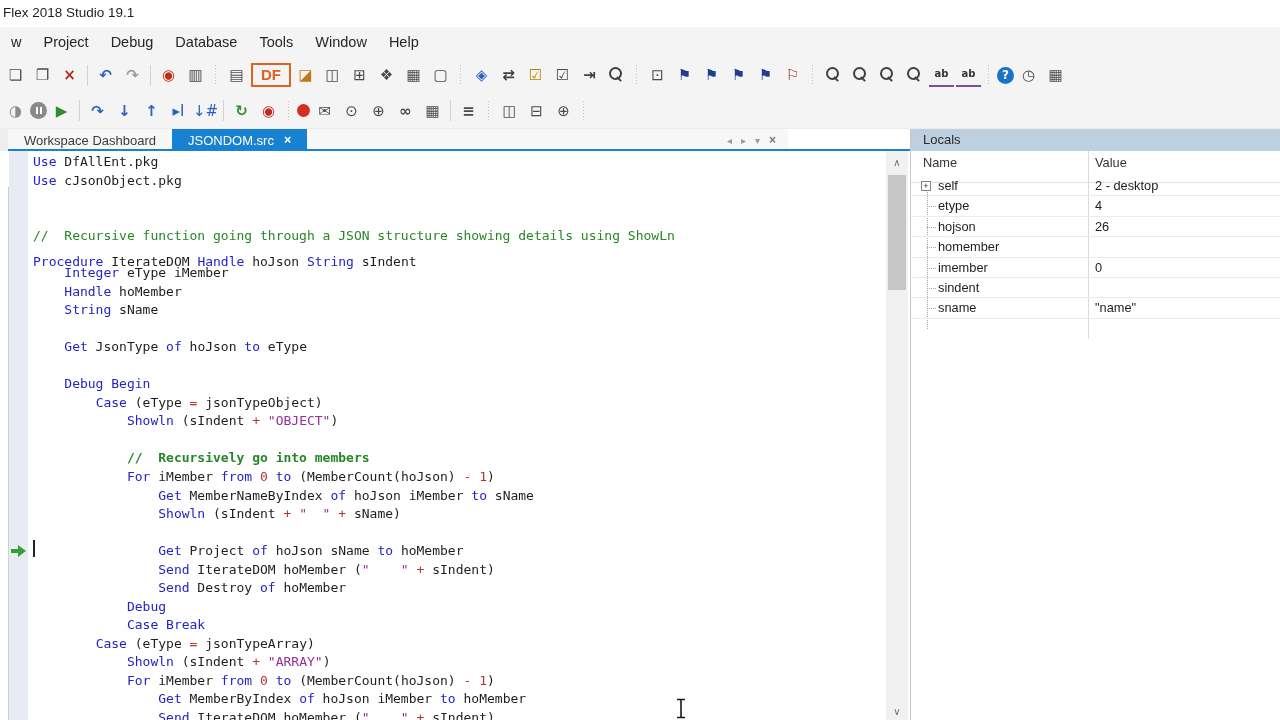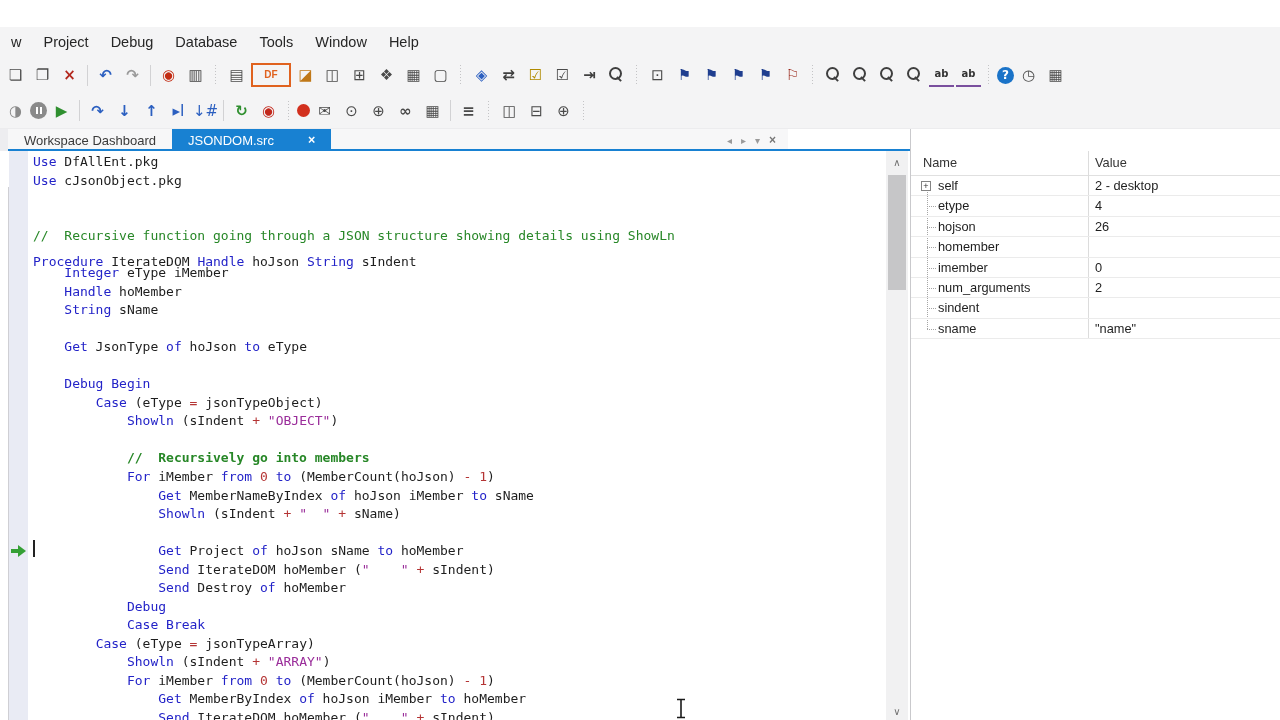--- a/index.html
+++ b/index.html
@@ -18,21 +18,21 @@
   .toolbar { position:absolute; left:0; width:1280px; height:36px; background:#f4f4f5;
     display:flex; align-items:center; padding-left:2px; }
   #toolbar1 { top:57px; }
   #toolbar2 { top:93px; border-bottom:1px solid #ececee; }
   .ic { width:25px; height:24px; display:flex; align-items:center; justify-content:center;
     font-size:15px; color:#4a4a4a; margin:0 1px; cursor:default; font-family:"DejaVu Sans", sans-serif; }
   .ic.b { font-weight:bold; }
   .sep { width:1px; height:21px; background:#d2d2d4; margin:0 4px; }
   .drag { width:4px; height:22px; margin:0 5px;
     background-image:radial-gradient(#c4c4c6 1px, transparent 1px); background-size:3px 3px; }
-  .ic-df { font-size:10px; font-weight:bold; color:#e0621f; border:2px solid #e0621f;
+  .ic-df { font-size:15px; font-weight:bold; color:#e0621f; border:2px solid #e0621f;
     padding:0 18px; line-height:12px; font-family:"Liberation Sans", sans-serif; }
   .ic-ab { font-size:10px; font-weight:bold; color:#333; border-bottom:2px solid #7a4f9e; line-height:12px; }
   .ic-help { background:#1a73c8; color:#fff !important; width:17px; height:17px; border-radius:50%;
     font-size:12px; font-weight:bold; line-height:17px; text-align:center; }
   .ic-pause { width:17px; height:17px; border-radius:50%; background:#8a8a8a; position:relative; }
   .ic-pause::before, .ic-pause::after { content:""; position:absolute; top:5px; width:2px; height:7px; background:#fff; }
   .ic-pause::before { left:6px; } .ic-pause::after { left:10px; }
   .ic-mag { position:relative; }
   .ic-mag::before { content:""; width:9px; height:9px; border:2px solid #3f3f3f; border-radius:50%;
     position:absolute; left:5px; top:4px; }
@@ -42,21 +42,21 @@
   #fileopen { position:absolute; left:686px; top:97px; width:366px; height:27px;
     border:1px solid #c8c8c8; background:#fff; font-size:13.5px; padding:0 9px; color:#333;
     font-family:"Liberation Sans", sans-serif; }
   #fileopen::placeholder { color:#8f8f8f; }
 
   
   #tabstrip { position:absolute; left:0; top:129px; width:788px; height:22px; background:#f7f7f8;
     display:flex; align-items:stretch; }
   #tabstrip .spacer { width:8px; background:#ededf0; }
   .tab { font-size:13px; color:#3a3a3a; display:flex; align-items:center; padding:0 16px; cursor:default; }
-  .tab.active { background:#1881d2; color:#fff;gap:24px; }
+  .tab.active { background:#1881d2; color:#fff; }
   .tab .close { margin-left:10px; font-size:12.5px; font-weight:bold; }
   #tabline { position:absolute; left:8px; top:149px; width:902px; height:2px; background:#1881d2; }
   #tabnav { margin-left:auto; display:flex; align-items:center; gap:9px; padding-right:12px; }
   #tabnav span { color:#9a9a9a; font-size:10px; cursor:default; }
   #tabnav span.x { color:#777; font-size:12px; font-weight:bold; }
 
   
   #editor { position:absolute; left:0; top:151px; width:910px; height:569px; background:#ffffff; overflow:hidden; }
   #gutter { position:absolute; left:9px; top:0; width:19px; height:569px; background:#e9ebf4; }
   #editor .leftline { position:absolute; left:8px; top:36px; width:1px; height:533px; background:#cfcfd4; }
@@ -75,40 +75,43 @@
   #vscroll .arr { position:absolute; left:0; width:22px; height:17px; color:#707070; font-size:10px;
     text-align:center; line-height:17px; }
   #vscroll .arr.up { top:3px; } #vscroll .arr.down { bottom:0; }
   #vscroll .thumb { position:absolute; left:2px; top:24px; width:18px; height:115px; background:#c6c6c8; }
 
   
   #locals { position:absolute; left:910px; top:129px; width:370px; height:591px; background:#fff;
     border-left:1px solid #c9c9cc; }
   #locals-title { position:absolute; left:0; top:0; width:370px; height:22px; background:#becfdf;
     font-size:13px; color:#2b2b2b; padding:3px 0 0 12px; }
-  #locals-cols { position:absolute; left:0; top:22px; width:370px; height:25px; background:#fff;
+  #locals-cols { position:absolute; left:0; top:22px; width:370px; height:32px; background:#fff;
     border-bottom:1px solid #e0e0e0; font-size:12.8px; color:#333; }
   #locals-cols .name { position:absolute; left:12px; top:4px; }
   #locals-cols .value { position:absolute; left:184px; top:4px; }
   #locals-vline { position:absolute; left:177px; top:22px; width:1px; height:188px; background:#dcdcdc; }
   #locals-rows { position:absolute; left:0; top:47px; width:370px; }
   .lrow { position:relative; width:370px; height:20.4px; border-bottom:1px solid #ebebeb; font-size:12.8px; color:#1e1e1e; }
   .lrow .nm { position:absolute; left:27px; top:2px; }
   .lrow .val { position:absolute; left:184px; top:2px; }
   .lrow .expander { position:absolute; left:10px; top:5px; width:10px; height:10px; border:1px solid #848484;
     background:#fff; font-size:9px; line-height:8px; text-align:center; color:#333; cursor:default; }
   .lrow.child::before { content:""; position:absolute; left:16px; top:10px; width:9px; border-top:1px dotted #a5a5a5; }
   #tree-vline { position:absolute; left:16px; top:57px; width:1px; height:143px; border-left:1px dotted #a5a5a5; }
   #mouse { position:absolute; left:674px; top:698px; width:14px; height:21px; }
 </style>
 </head>
 <body>
 
 <div id="app">
 
+  <div id="titlebar">
+    <span class="t">Flex 2018 Studio 19.1</span>
+  </div>
 
   <div id="menubar">
       <span class="menu-item">w</span>
       <span class="menu-item">Project</span>
       <span class="menu-item">Debug</span>
       <span class="menu-item">Database</span>
       <span class="menu-item">Tools</span>
       <span class="menu-item">Window</span>
       <span class="menu-item">Help</span>
     </div>
@@ -247,20 +250,21 @@
     </div>
     <div id="caret"></div>
     <div id="vscroll">
       <div class="arr up">∧</div>
       <div class="thumb"></div>
       <div class="arr down">∨</div>
     </div>
   </div>
 
   <div id="locals">
+    <div id="locals-title">Locals</div>
     <div id="locals-cols">
       <span class="name">Name</span>
       <span class="value">Value</span>
     </div>
     <div id="locals-vline"></div>
     <div id="tree-vline"></div>
     <div id="locals-rows">
         <div class="lrow">
           <span class="expander">+</span>
           <span class="nm">self</span>
@@ -276,24 +280,20 @@
         </div>
         <div class="lrow child">
           <span class="nm">homember</span>
           <span class="val"></span>
         </div>
         <div class="lrow child">
           <span class="nm">imember</span>
           <span class="val">0</span>
         </div>
         <div class="lrow child">
-          <span class="nm">num_arguments</span>
-          <span class="val">2</span>
-        </div>
-        <div class="lrow child">
           <span class="nm">sindent</span>
           <span class="val"></span>
         </div>
         <div class="lrow child">
           <span class="nm">sname</span>
           <span class="val">"name"</span>
         </div>
       </div>
 
   </div>

